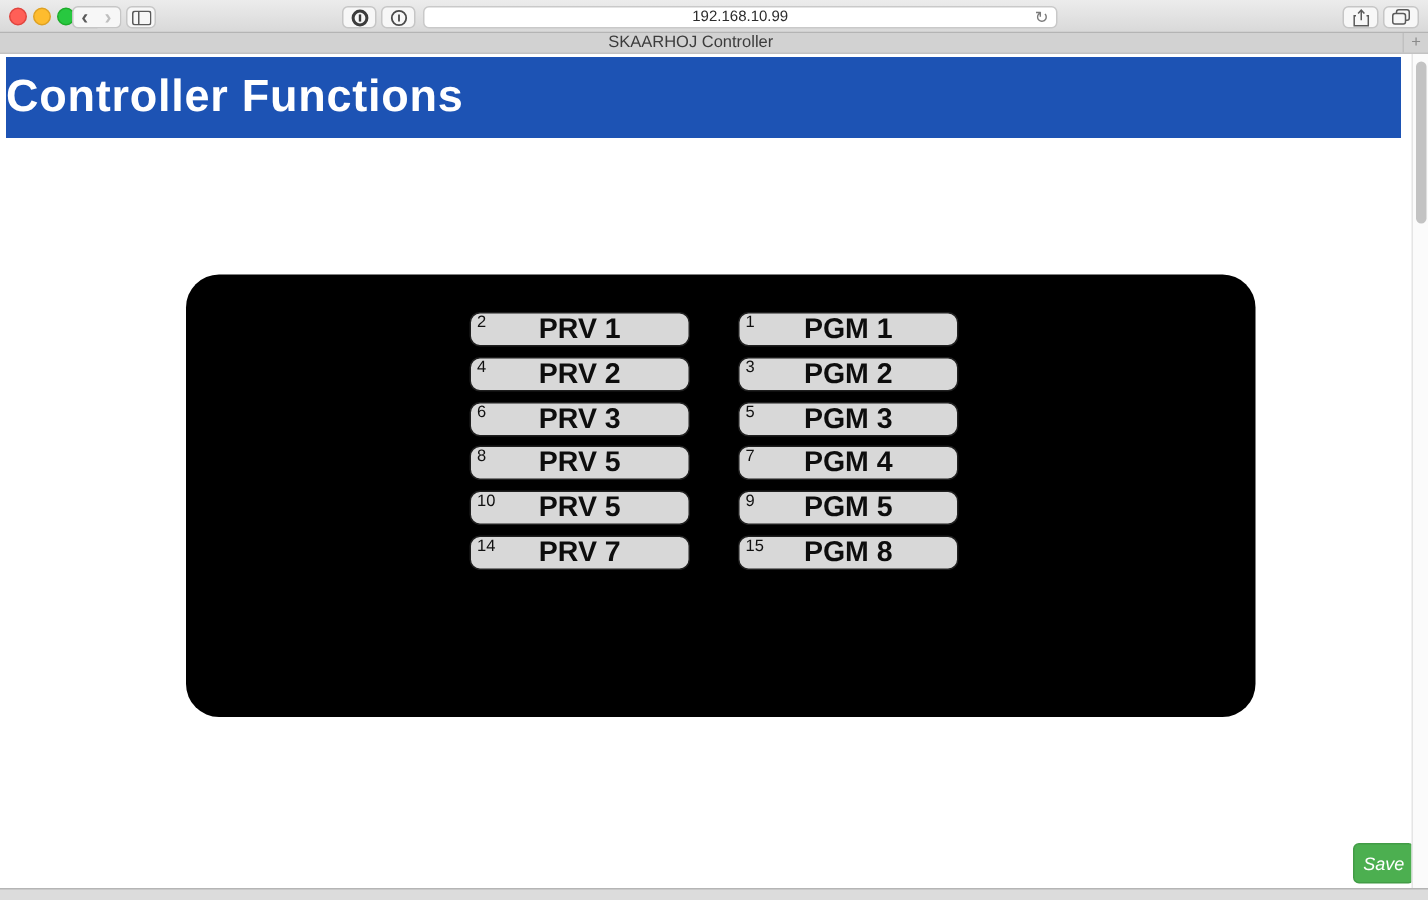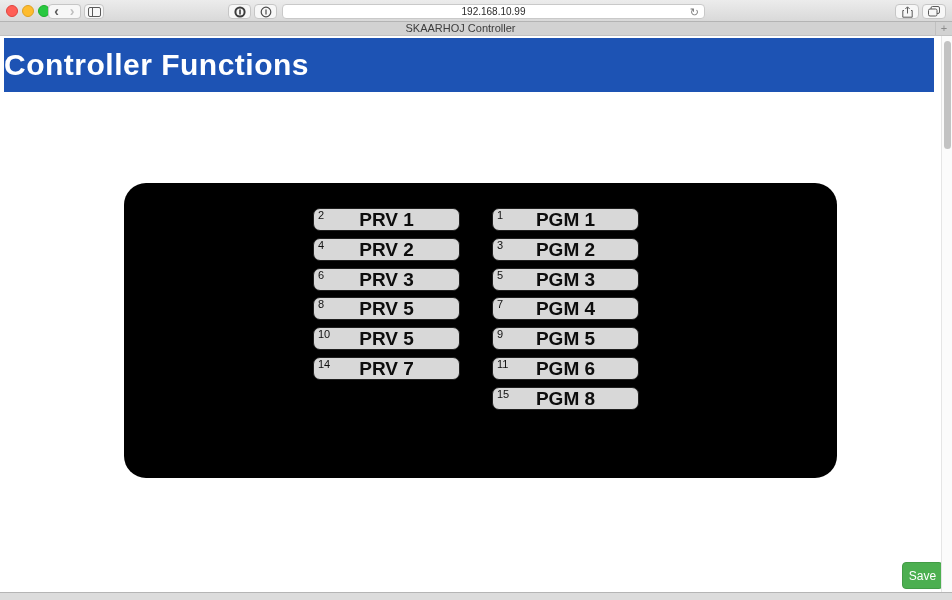--- a/index.html
+++ b/index.html
@@ -60,21 +60,21 @@
   .panel-btn { position:relative; width:147px; height:23px;
     background:var(--button-gray,#d8d8d8); border:1px solid #1f1f1f; border-radius:7px;
     cursor:pointer; }
   .btn-num { position:absolute; left:4px; top:0px; font-size:11px; line-height:13px;
     color:#111; }
   .btn-label { display:block; text-align:center; font-size:19px; font-weight:bold;
     line-height:21px; color:#0d0d0d; }
 
   .save-btn { position:absolute; right:9px; top:562px; width:41px; height:27px;
     background:var(--save-green,#4caf50); border:1px solid #429c46; border-radius:4px;
-    color:#fff; font-size:12px; font-family:"Liberation Sans",sans-serif; cursor:pointer; }
+    color:#fff; font-size:12px; font-family:"Liberation Sans",sans-serif; cursor:pointer;font-style:italic; }
 
   
   .bottom-strip { position:absolute; left:0; top:592px; width:952px; height:8px;
     background:#dcdcdc; border-top:1px solid #b5b5b5; }
   .scrollbar { position:absolute; left:941px; top:36px; width:11px; height:556px;
     background:#fbfbfb; border-left:1px solid #e5e5e5; }
   .scroll-thumb { position:absolute; left:2px; top:5px; width:7px; height:108px;
     background:#c3c3c3; border-radius:4px; cursor:grab; }
 
   .svg-icon { display:block; }
@@ -190,24 +190,20 @@
           </div>
           <div class="panel-btn">
             <span class="btn-num">7</span>
             <span class="btn-label">PGM 4</span>
           </div>
           <div class="panel-btn">
             <span class="btn-num">9</span>
             <span class="btn-label">PGM 5</span>
           </div>
           <div class="panel-btn">
-            <span class="btn-num">11</span>
-            <span class="btn-label">PGM 6</span>
-          </div>
-          <div class="panel-btn">
             <span class="btn-num">15</span>
             <span class="btn-label">PGM 8</span>
           </div>
         </div>
     </div>
   </div>
 
   <button class="save-btn">Save</button>
 
   <div class="bottom-strip"></div>

